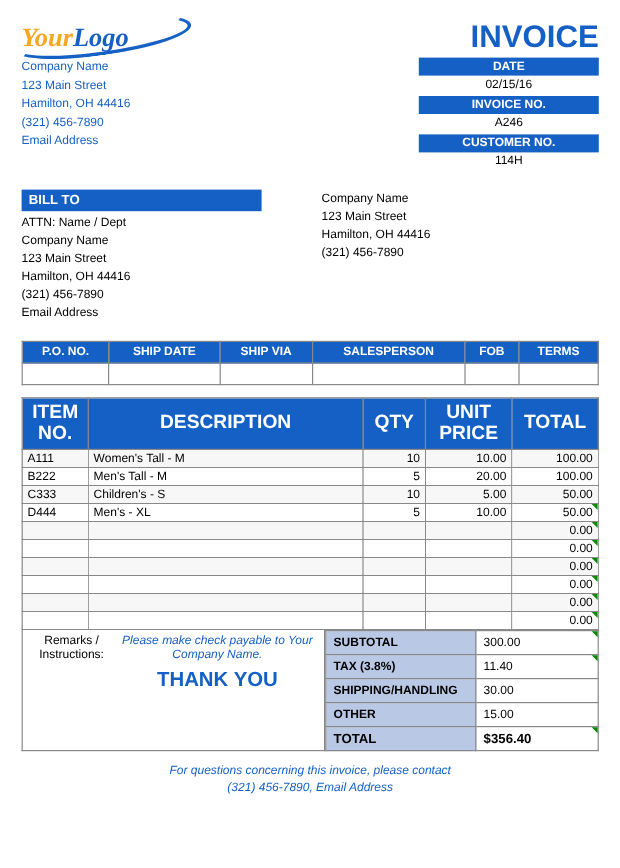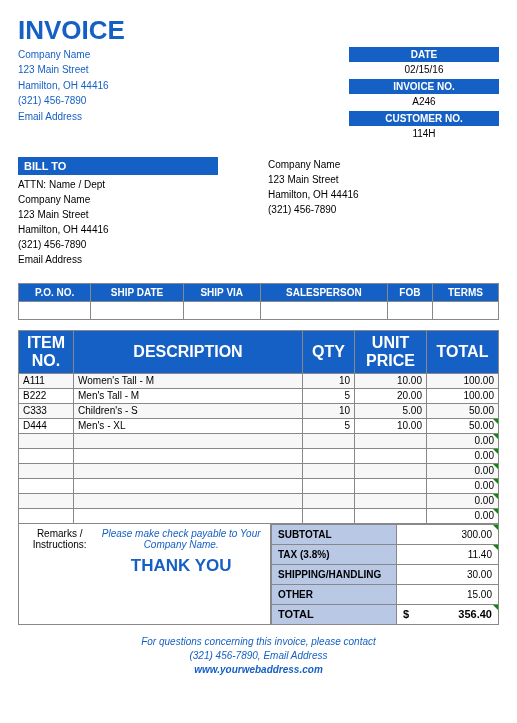--- a/index.html
+++ b/index.html
@@ -30,31 +30,35 @@
 .items-table tr:nth-child(odd) td { background: #f7f7f7; }
 .items-table tr:nth-child(even) td { background: #fff; }
 .greentri::after { content: ""; position: absolute; top: 0; right: 0; width: 0; height: 0; border-left: 5px solid transparent; border-top: 5px solid #0a8a0a; }
 .bottom-row { display: flex; margin-top: 0; }
 .remarks-area { flex: 1; border-left: 1px solid #888; border-right: 1px solid #888; border-bottom: 1px solid #888; padding: 4px; font-size: 10px; display: flex; flex-direction: row; justify-content: space-between; text-align: center; }
 .payable { color: #1560c4; font-style: italic; font-size: 10px; margin-top: auto; }
 .thankyou { color: #1560c4; font-weight: bold; font-size: 17px; margin-top: 6px; }
 table.totals-table { border-collapse: collapse; width: 228px; }
 .totals-table td { border: 1px solid #888; padding: 3px 6px; font-size: 10px; height: 20px; }
 .totals-table .lbl { background: #b8c8e5; font-weight: bold; width: 125px; margin-left: 11px; }
-.totals-table .val { text-align: right; position: relative; }
+.totals-table .val { position: relative; }
 .totals-table .grand .lbl { background: #b8c8e5; font-size: 11px; }
 .totals-table .grand .val { font-weight: bold; font-size: 11px; }
 .footer { text-align: center; color: #1560c4; font-size: 10px; font-style: italic; margin-top: 10px; line-height: 1.4; }
 .footer .url { font-weight: bold; }
 .dollar { float: left; }
 </style>
 </head>
 <body>
 
 <div class="header">
+  <div class="logo">
+    <span class="swoosh"></span>
+    <span class="your">Your</span><span class="logo-word">Logo</span>
+  </div>
   <div class="title">
     <div>INVOICE</div>
   </div>
 </div>
 
 <div class="top-row">
   <div class="company-info">
     <div>Company Name</div>
     <div>123 Main Street</div>
     <div>Hamilton, OH  44416</div>
@@ -239,14 +243,13 @@
         <span>356.40</span>
       </td>
     </tr>
   </tbody>
     </table>
 </div>
 
 <div class="footer">
   <div>For questions concerning this invoice, please contact</div>
   <div>(321) 456-7890, Email Address</div>
-  <div class="url">www.yourwebaddress.com</div>
 </div>
 
 </body></html>

